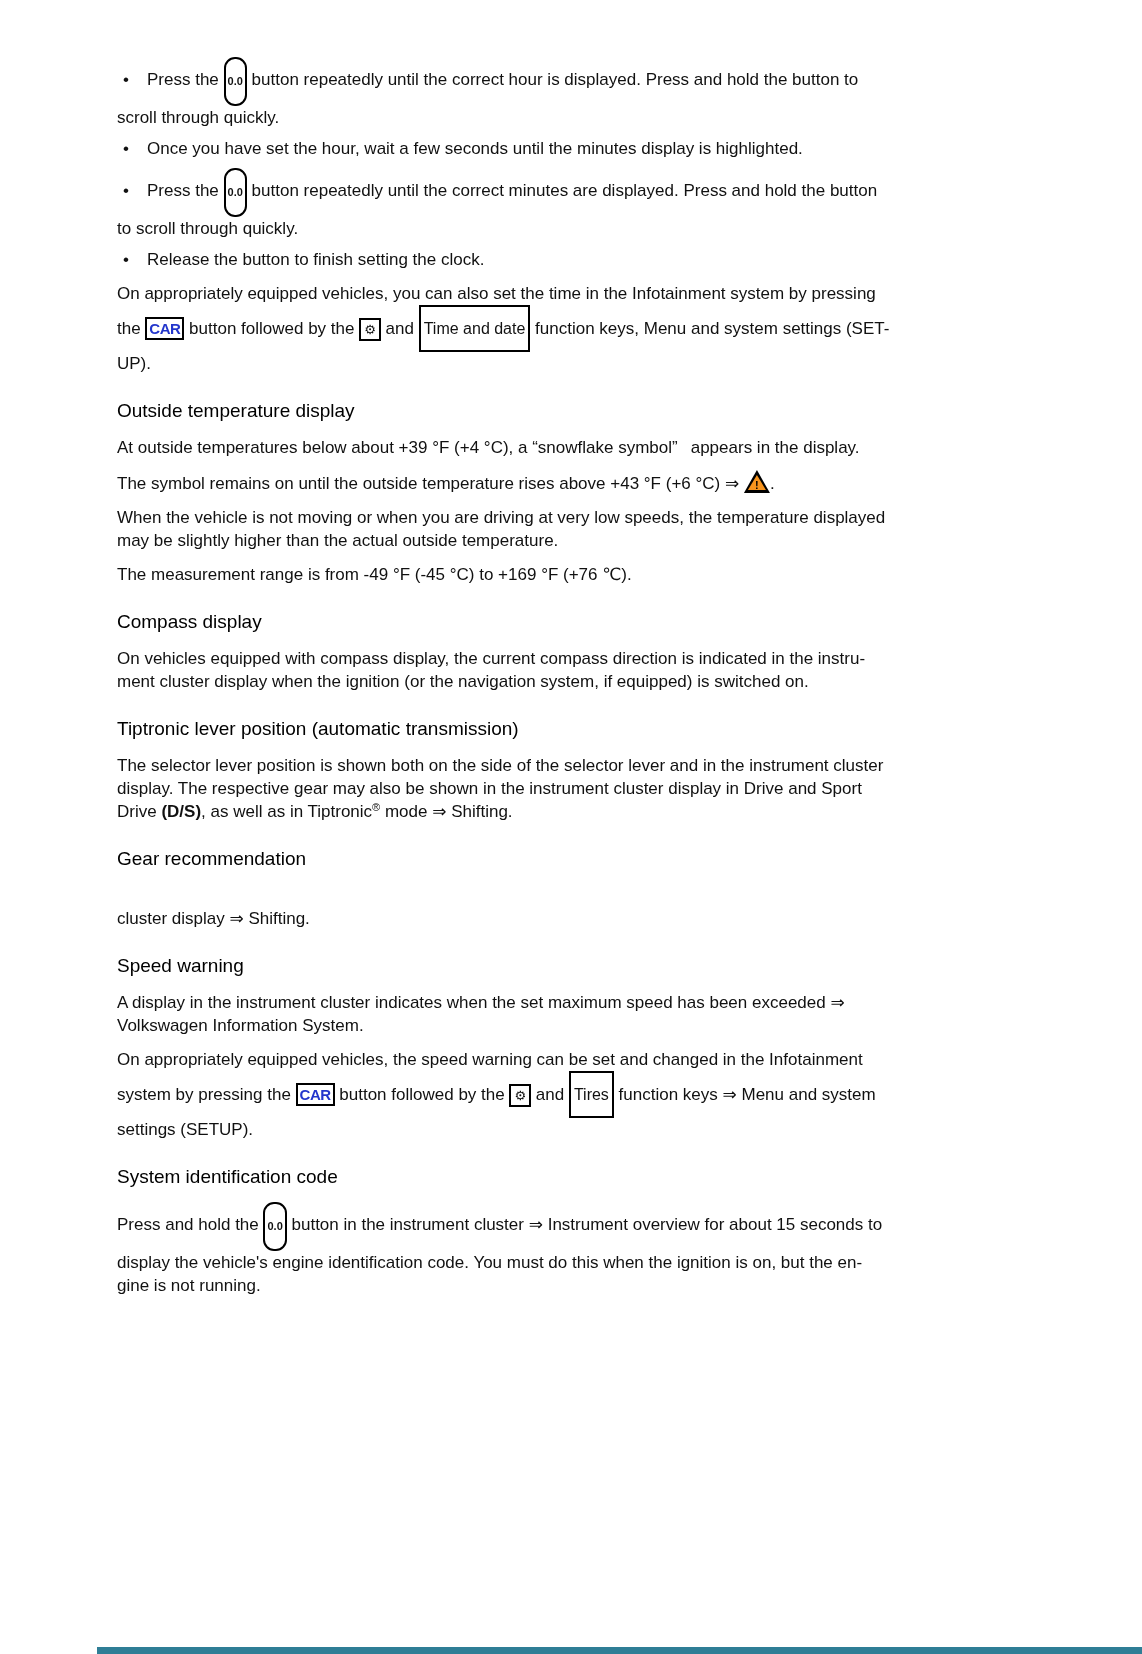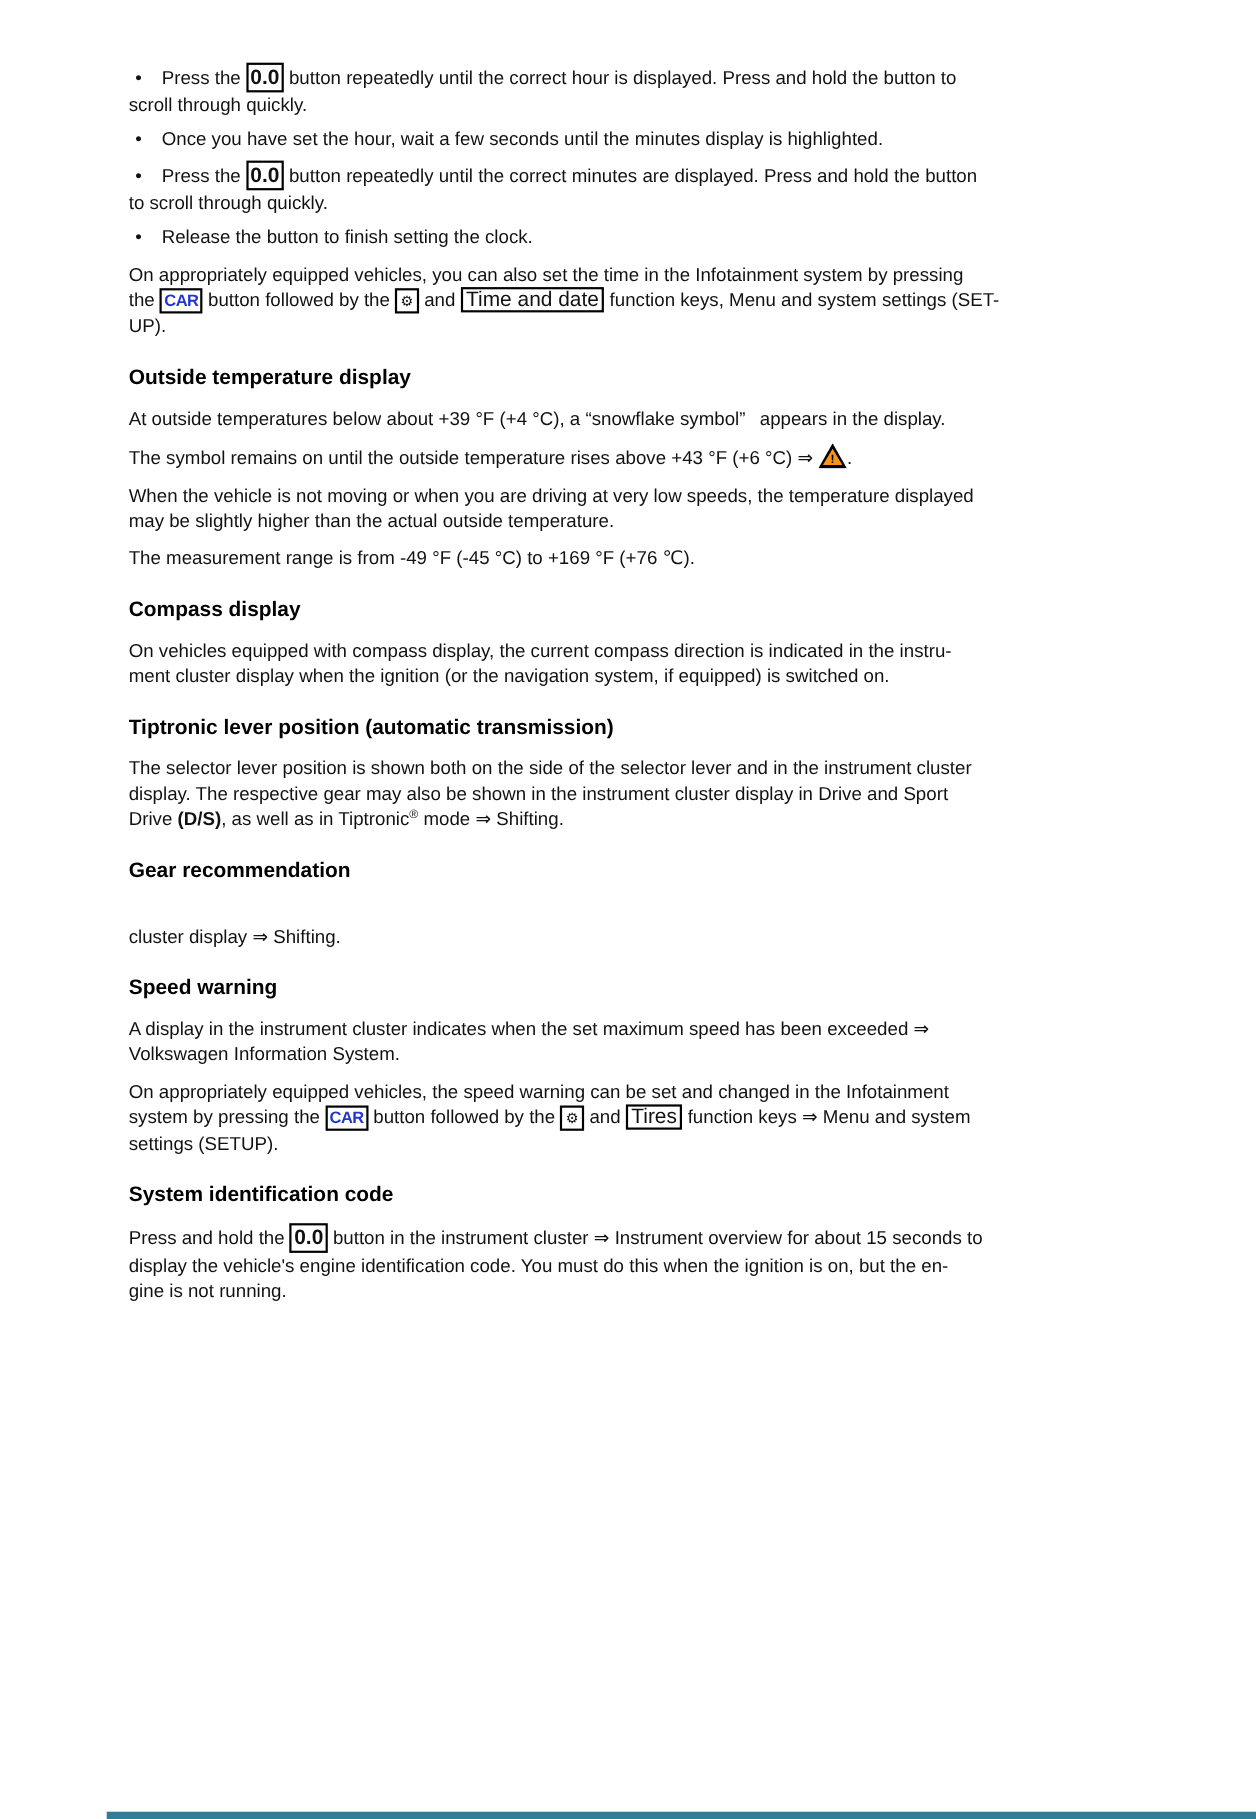--- a/index.html
+++ b/index.html
@@ -2,24 +2,24 @@
 <html style="--car-blue: #2336cc; --warn-orange: #f7941d; --footer-teal: #2f7e96;"><head>
 <meta charset="utf-8">
 <style>
   html,body{margin:0;padding:0;background:#ffffff;}
   body{font-family:"Liberation Sans","DejaVu Sans",sans-serif;color:#111;}
   .page{position:relative;width:1142px;height:1654px;background:#fff;overflow:hidden;}
   .doc{position:absolute;top:57px;left:117px;width:922px;font-size:17px;line-height:23px;}
   p.para{margin:11px 0 0 0;padding:0;}
   .bullet-item{margin:8px 0 0 0;}
   .bullet-item:first-child{margin-top:0;}
-  h2.heading{font-size:19px;line-height:26px;font-weight:bold;margin:23px 0 12px 0;color:#000;}
+  h2.heading{font-size:19px;line-height:26px;font-weight:normal;margin:23px 0 12px 0;color:#000;}
   .bullet-marker{display:inline-block;width:30px;padding-left:6px;box-sizing:border-box;}
-  .kbox{display:inline-block;border:2px solid #000;padding:0 3px;font-size:19px;line-height:19px;background:#fff;}
-  .kbox-num{font-weight:bold;font-size:19px;padding:2px 2px;}
+  .kbox{display:inline-block;border:2px solid #000;padding:12px 3px;font-size:16px;line-height:19px;background:#fff;}
+  .kbox-num{font-weight:bold;font-size:11px;padding:13px 2px;border-radius:11px;}
   .kbox-car{color:var(--car-blue,#2336cc);font-weight:bold;font-size:15px;letter-spacing:-0.5px;padding:0 2px;}
   .kbox-icon{font-size:13px;line-height:17px;padding:1px 3px;}
   .seg-i{}
   .seg-b{font-weight:bold;}
   .seg-sup{font-size:11px;vertical-align:6px;line-height:0;}
   .seg-gap{display:inline-block;width:13px;}
   .warn-tri{display:inline-block;position:relative;width:26px;height:23px;vertical-align:-4px;}
   .warn-outer{position:absolute;left:0;top:0;width:26px;height:23px;background:#000;
     clip-path:polygon(50% 0,100% 100%,0 100%);}
   .warn-inner{position:absolute;left:4px;top:5px;width:18px;height:15px;background:var(--warn-orange,#f7941d);

